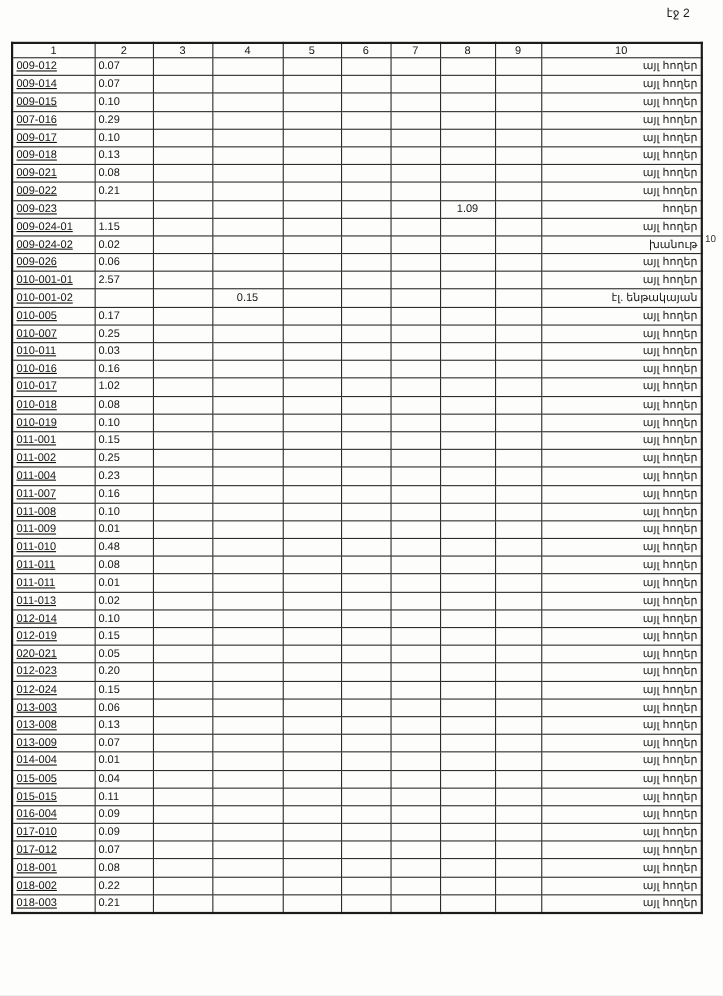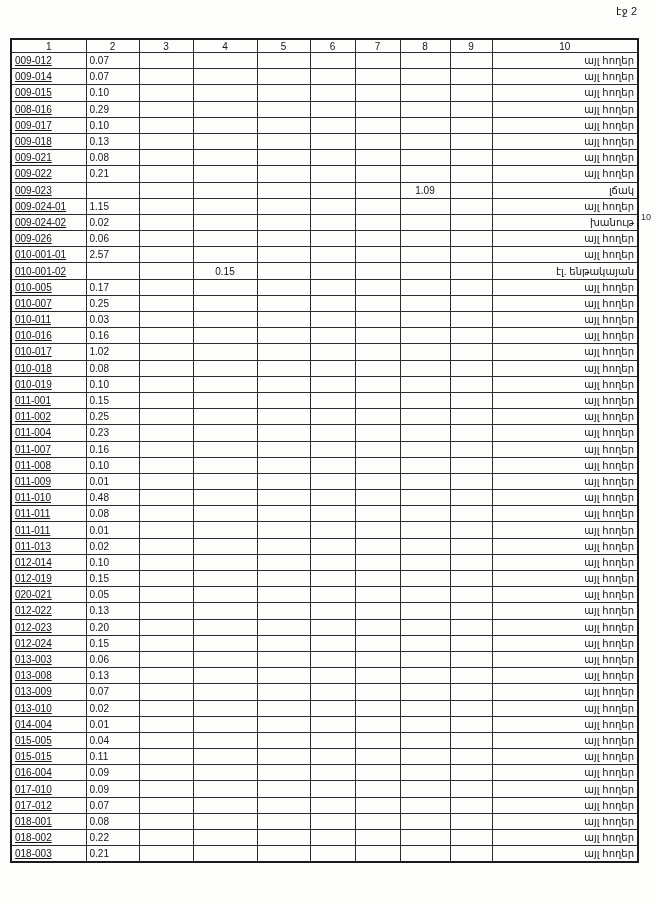--- a/index.html
+++ b/index.html
@@ -9,21 +9,21 @@
     height: 905px;
     margin: 0 auto;
     background: #fdfdfb;
     font-family: "Liberation Sans", "DejaVu Sans", sans-serif;
     color: #161616;
     overflow: hidden;
   }
   .page-label {
     position: absolute;
     top: 5px;
-    right: 20px;
+    right: 30px;
     font-size: 11px;
     color: #1a1a1a;
   }
   .margin-note {
     position: absolute;
     top: 212px;
     left: 641px;
     font-size: 9px;
     color: #333;
   }
@@ -136,21 +136,21 @@
           <td class="c3"></td>
           <td class="c4"></td>
           <td class="c5"></td>
           <td class="c6"></td>
           <td class="c7"></td>
           <td class="c8"></td>
           <td class="c9"></td>
           <td class="c10">այլ հողեր</td>
         </tr>
         <tr>
-          <td class="c1">008-016</td>
+          <td class="c1">007-016</td>
           <td class="c2">0.29</td>
           <td class="c3"></td>
           <td class="c4"></td>
           <td class="c5"></td>
           <td class="c6"></td>
           <td class="c7"></td>
           <td class="c8"></td>
           <td class="c9"></td>
           <td class="c10">այլ հողեր</td>
         </tr>
@@ -205,21 +205,21 @@
         <tr>
           <td class="c1">009-023</td>
           <td class="c2"></td>
           <td class="c3"></td>
           <td class="c4"></td>
           <td class="c5"></td>
           <td class="c6"></td>
           <td class="c7"></td>
           <td class="c8">1.09</td>
           <td class="c9"></td>
-          <td class="c10">լճակ</td>
+          <td class="c10">հողեր</td>
         </tr>
         <tr>
           <td class="c1">009-024-01</td>
           <td class="c2">1.15</td>
           <td class="c3"></td>
           <td class="c4"></td>
           <td class="c5"></td>
           <td class="c6"></td>
           <td class="c7"></td>
           <td class="c8"></td>
@@ -508,32 +508,20 @@
           <td class="c3"></td>
           <td class="c4"></td>
           <td class="c5"></td>
           <td class="c6"></td>
           <td class="c7"></td>
           <td class="c8"></td>
           <td class="c9"></td>
           <td class="c10">այլ հողեր</td>
         </tr>
         <tr>
-          <td class="c1">012-022</td>
-          <td class="c2">0.13</td>
-          <td class="c3"></td>
-          <td class="c4"></td>
-          <td class="c5"></td>
-          <td class="c6"></td>
-          <td class="c7"></td>
-          <td class="c8"></td>
-          <td class="c9"></td>
-          <td class="c10">այլ հողեր</td>
-        </tr>
-        <tr>
           <td class="c1">012-023</td>
           <td class="c2">0.20</td>
           <td class="c3"></td>
           <td class="c4"></td>
           <td class="c5"></td>
           <td class="c6"></td>
           <td class="c7"></td>
           <td class="c8"></td>
           <td class="c9"></td>
           <td class="c10">այլ հողեր</td>
@@ -570,32 +558,20 @@
           <td class="c5"></td>
           <td class="c6"></td>
           <td class="c7"></td>
           <td class="c8"></td>
           <td class="c9"></td>
           <td class="c10">այլ հողեր</td>
         </tr>
         <tr>
           <td class="c1">013-009</td>
           <td class="c2">0.07</td>
-          <td class="c3"></td>
-          <td class="c4"></td>
-          <td class="c5"></td>
-          <td class="c6"></td>
-          <td class="c7"></td>
-          <td class="c8"></td>
-          <td class="c9"></td>
-          <td class="c10">այլ հողեր</td>
-        </tr>
-        <tr>
-          <td class="c1">013-010</td>
-          <td class="c2">0.02</td>
           <td class="c3"></td>
           <td class="c4"></td>
           <td class="c5"></td>
           <td class="c6"></td>
           <td class="c7"></td>
           <td class="c8"></td>
           <td class="c9"></td>
           <td class="c10">այլ հողեր</td>
         </tr>
         <tr>

